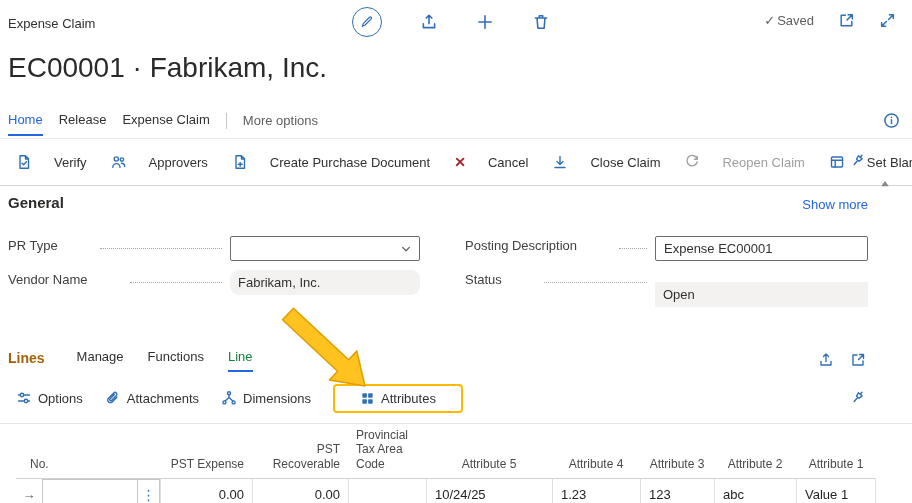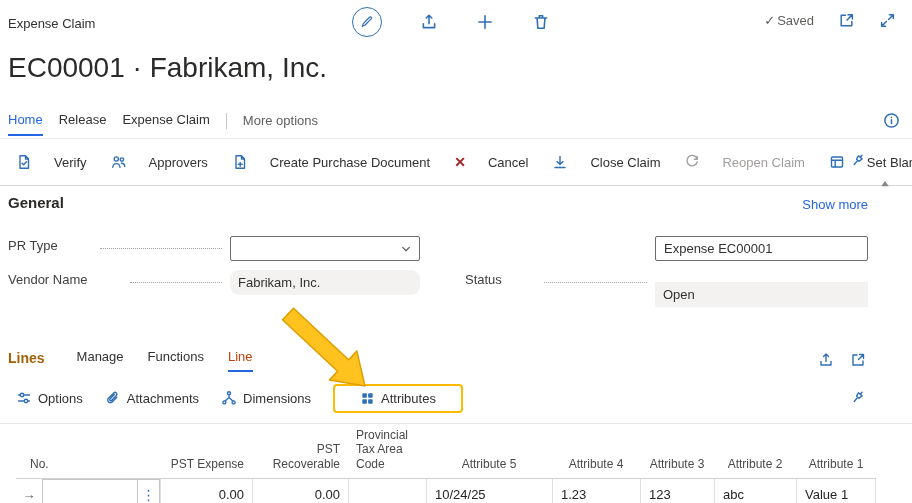--- a/index.html
+++ b/index.html
@@ -46,21 +46,21 @@
   .fld-label { position:absolute; display:flex; align-items:flex-end; color:#404040;gap:35px; }
   .fld-label .leader { flex:1; border-bottom:1px dotted #a6a4a2; margin:0 8px 4px 7px; }
   .combo { position:absolute; width:190px; height:25px; border:1px solid #6b6b6b; border-radius:2px; background:#fff; display:flex; align-items:center; justify-content:flex-end; padding-right:6px; cursor:pointer; }
   .input { position:absolute; height:25px; border:1px solid #6b6b6b; border-radius:2px; background:#fff; display:flex; align-items:center; padding-left:8px; }
   .ro-field { position:absolute; height:25px; background:#f3f2f1; display:flex; align-items:center; padding-left:8px; color:#323130; }
 
   
   .lines-head { position:absolute; left:8px; top:349px; display:flex; align-items:flex-end; gap:24px; }
   .lines-title { font-size:14px; font-weight:700; color:#a16207; margin-right:8px; padding-bottom:6px; }
   .lines-tab { color:#323130; cursor:pointer; padding-bottom:6px; border-bottom:2px solid transparent; }
-  .lines-tab.active { color:#c2410c; border-bottom-color:#2266e3; }
+  .lines-tab.active { color:#15803d; border-bottom-color:#2266e3; }
   .lines-icons { position:absolute; right:46px; top:352px; display:flex; gap:16px; align-items:center; }
 
   .sub-toolbar { position:absolute; left:16px; top:381px; height:34px; display:flex; gap:22px; align-items:center; }
   .tool-item { display:flex; align-items:center; gap:6px; cursor:pointer; padding:5px 0; white-space:nowrap; }
   .tool-item.highlight { border:2px solid #ffb900; border-radius:4px; padding:5px 25px; }
   .pin-lines { position:absolute; right:46px; top:389px; }
   .hr3 { position:absolute; left:0; right:0; top:423px; border-top:1px solid #e8e6e4; }
 
   
   .callout { position:absolute; left:270px; top:304px; z-index:5; pointer-events:none; }
@@ -228,20 +228,24 @@
   </div>
   <div class="combo" style="left:230px; top:236px;">
     <span style="flex:1; padding-left:8px;"></span>
     <span class="ic" style="color:#605e5c">
       <svg width="14" height="14" viewBox="0 0 16 16">
           <path d="M4.2 6.2L8 10l3.8-3.8"></path>
         </svg>
     </span>
   </div>
 
+  <div class="fld-label" style="left:465px; top:238px; width:190px;">
+    <span>Posting Description</span>
+      <span class="leader"></span>
+  </div>
   <div class="input" style="left:655px; top:236px; width:213px;">
     <span>Expense EC00001</span>
   </div>
 
   <div class="fld-label" style="left:8px; top:272px; width:222px;">
     <span>Vendor Name</span>
       <span class="leader"></span>
   </div>
   <div class="ro-field" style="left:230px; top:270px; width:190px;border-radius:9px;">
     <span>Fabrikam, Inc.</span>

